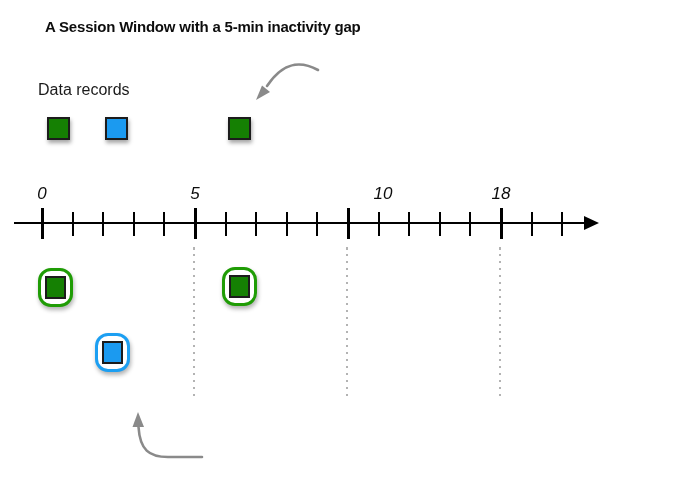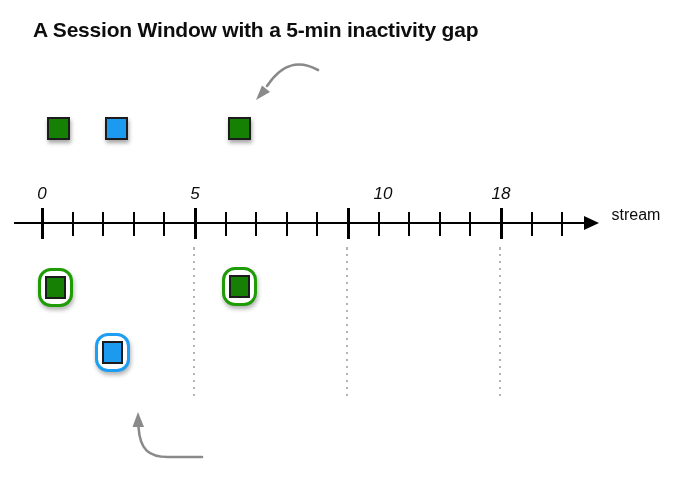--- a/index.html
+++ b/index.html
@@ -3,21 +3,21 @@
 <meta charset="utf-8">
 <style>
   html,body{margin:0;padding:0;background:#ffffff;}
   #canvas{
     position:relative;width:688px;height:486px;background:#ffffff;overflow:hidden;
     font-family:"Liberation Sans", sans-serif;color:#111;
   }
   .abs{position:absolute;}
 
   
-  .title{left:33px;top:18px;font-size:21px;font-weight:bold;letter-spacing:-0.2px;color:#0d0d0d;white-space:nowrap;}
+  .title{left:45px;top:18px;font-size:15px;font-weight:bold;letter-spacing:-0.2px;color:#0d0d0d;white-space:nowrap;}
   .legend-label{left:38px;top:81px;font-size:16px;color:#1a1a1a;white-space:nowrap;}
 
   
   .handnote{
     font-family:"DejaVu Sans", sans-serif;font-style:italic;font-size:16px;
     letter-spacing:1.6px;color:var(--annotation-text);white-space:nowrap;
   }
   .note-top{left:324px;top:64px;}
   .note-bottom{left:212px;top:448px;}
 
@@ -57,20 +57,21 @@
   .arrow-head{fill:var(--arrow);stroke:none;}
   .axis-head{fill:var(--axis);stroke:none;}
 </style>
 </head>
 <body>
 
 <div id="canvas">
 
   <div class="abs title">A Session Window with a 5-min inactivity gap</div>
 
+  <div class="abs legend-label">Data records</div>
 
 
   <div class="abs axis-line"></div>
   <div>
       <div class="tick major" style="left: 40.5px;"></div>
       <div class="tick minor" style="left: 71.6px;"></div>
       <div class="tick minor" style="left: 102.2px;"></div>
       <div class="tick minor" style="left: 132.8px;"></div>
       <div class="tick minor" style="left: 163.4px;"></div>
       <div class="tick major" style="left: 193.5px;"></div>
@@ -93,21 +94,20 @@
       <div class="tick-label" style="left: 323px; margin-left: 43px;">10</div>
       <div class="tick-label" style="left: 484px;">18</div>
     </div>
   <div>
       <div class="gap-line" style="left: 193px;"></div>
       <div class="gap-line" style="left: 346px;"></div>
       <div class="gap-line" style="left: 499px;"></div>
     </div>
 
   <div class="abs stream-time">
-    <div>stream</div>
   </div>
 
   <div>
       <div class="record" style="left: 47px; top: 117px; background: rgb(21, 128, 3);"></div>
       <div class="record" style="left: 105px; top: 117px; background: rgb(27, 154, 240);"></div>
       <div class="record" style="left: 228px; top: 117px; background: rgb(21, 128, 3);"></div>
     </div>
   <div>
       <div class="pill" style="left: 38px; top: 268px; border-color: rgb(31, 156, 5);">
         <div class="record" style="background: rgb(21, 128, 3);"></div>

